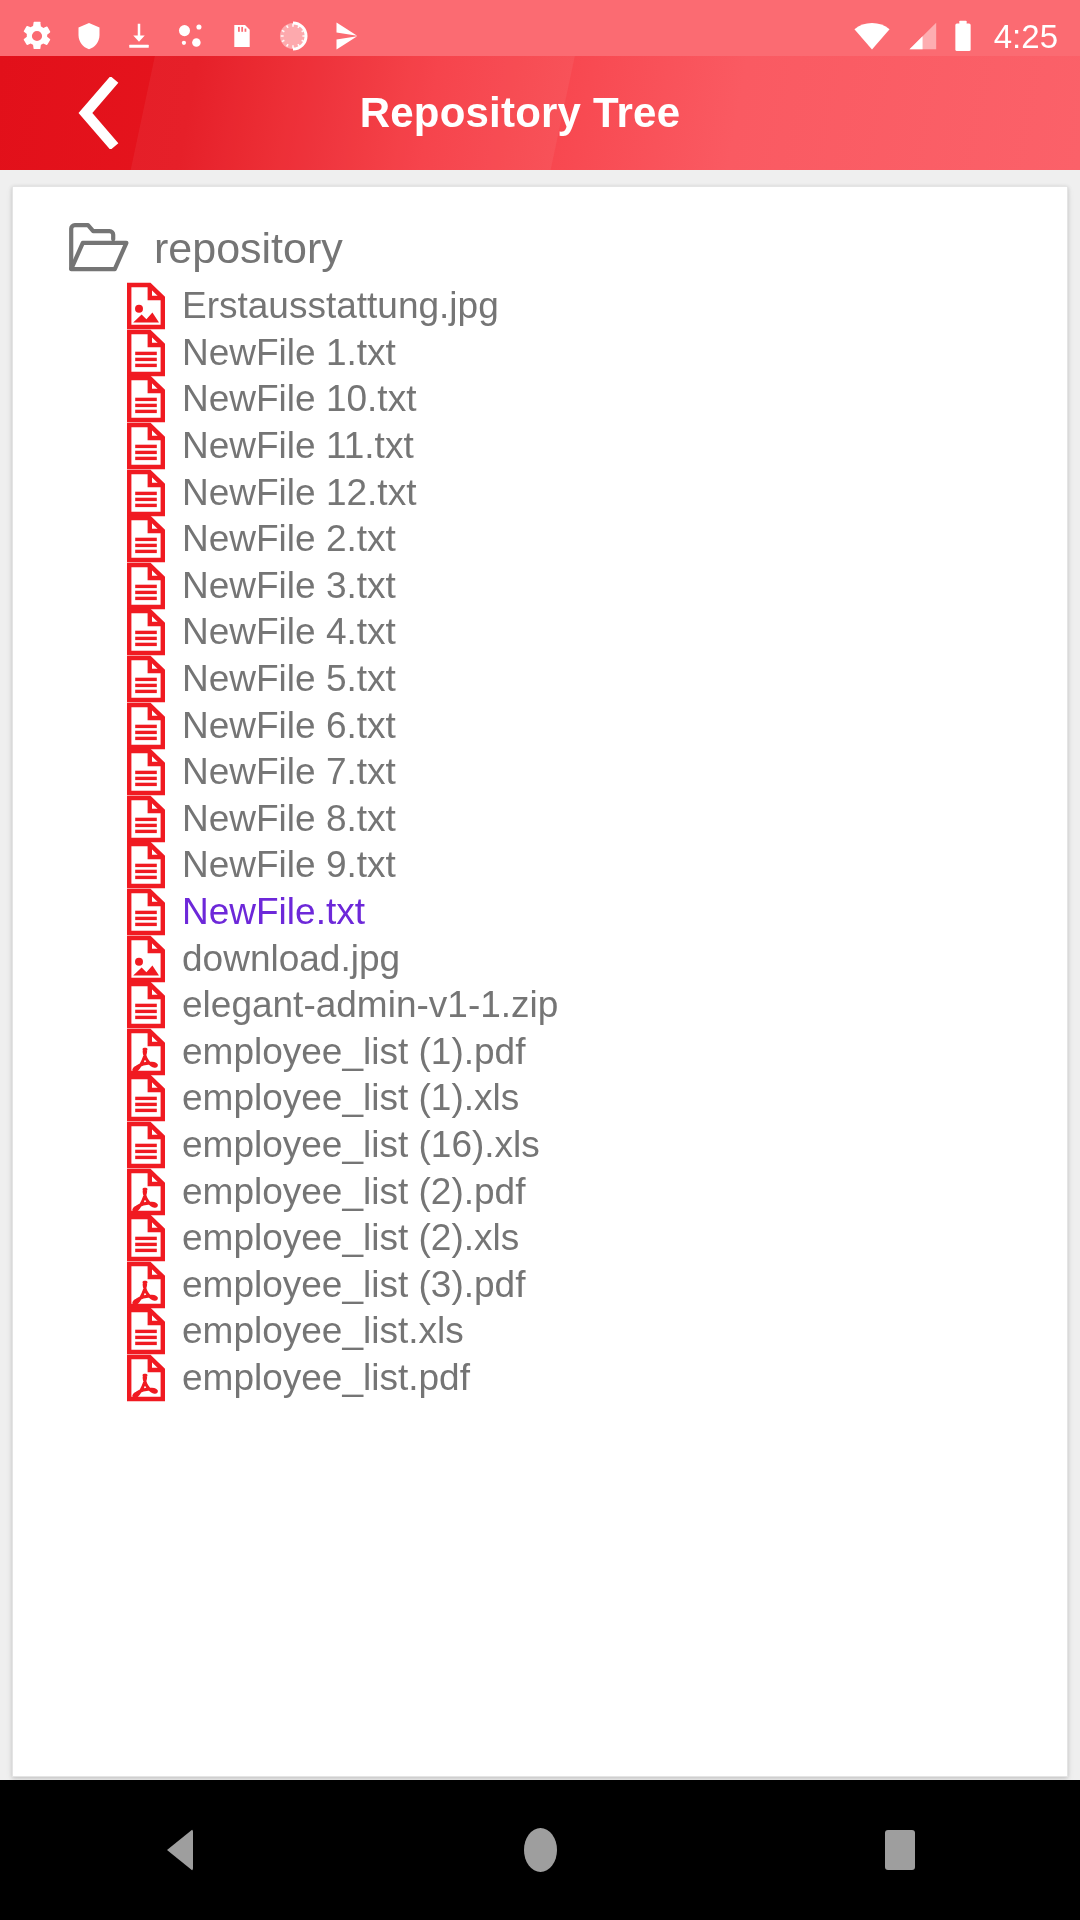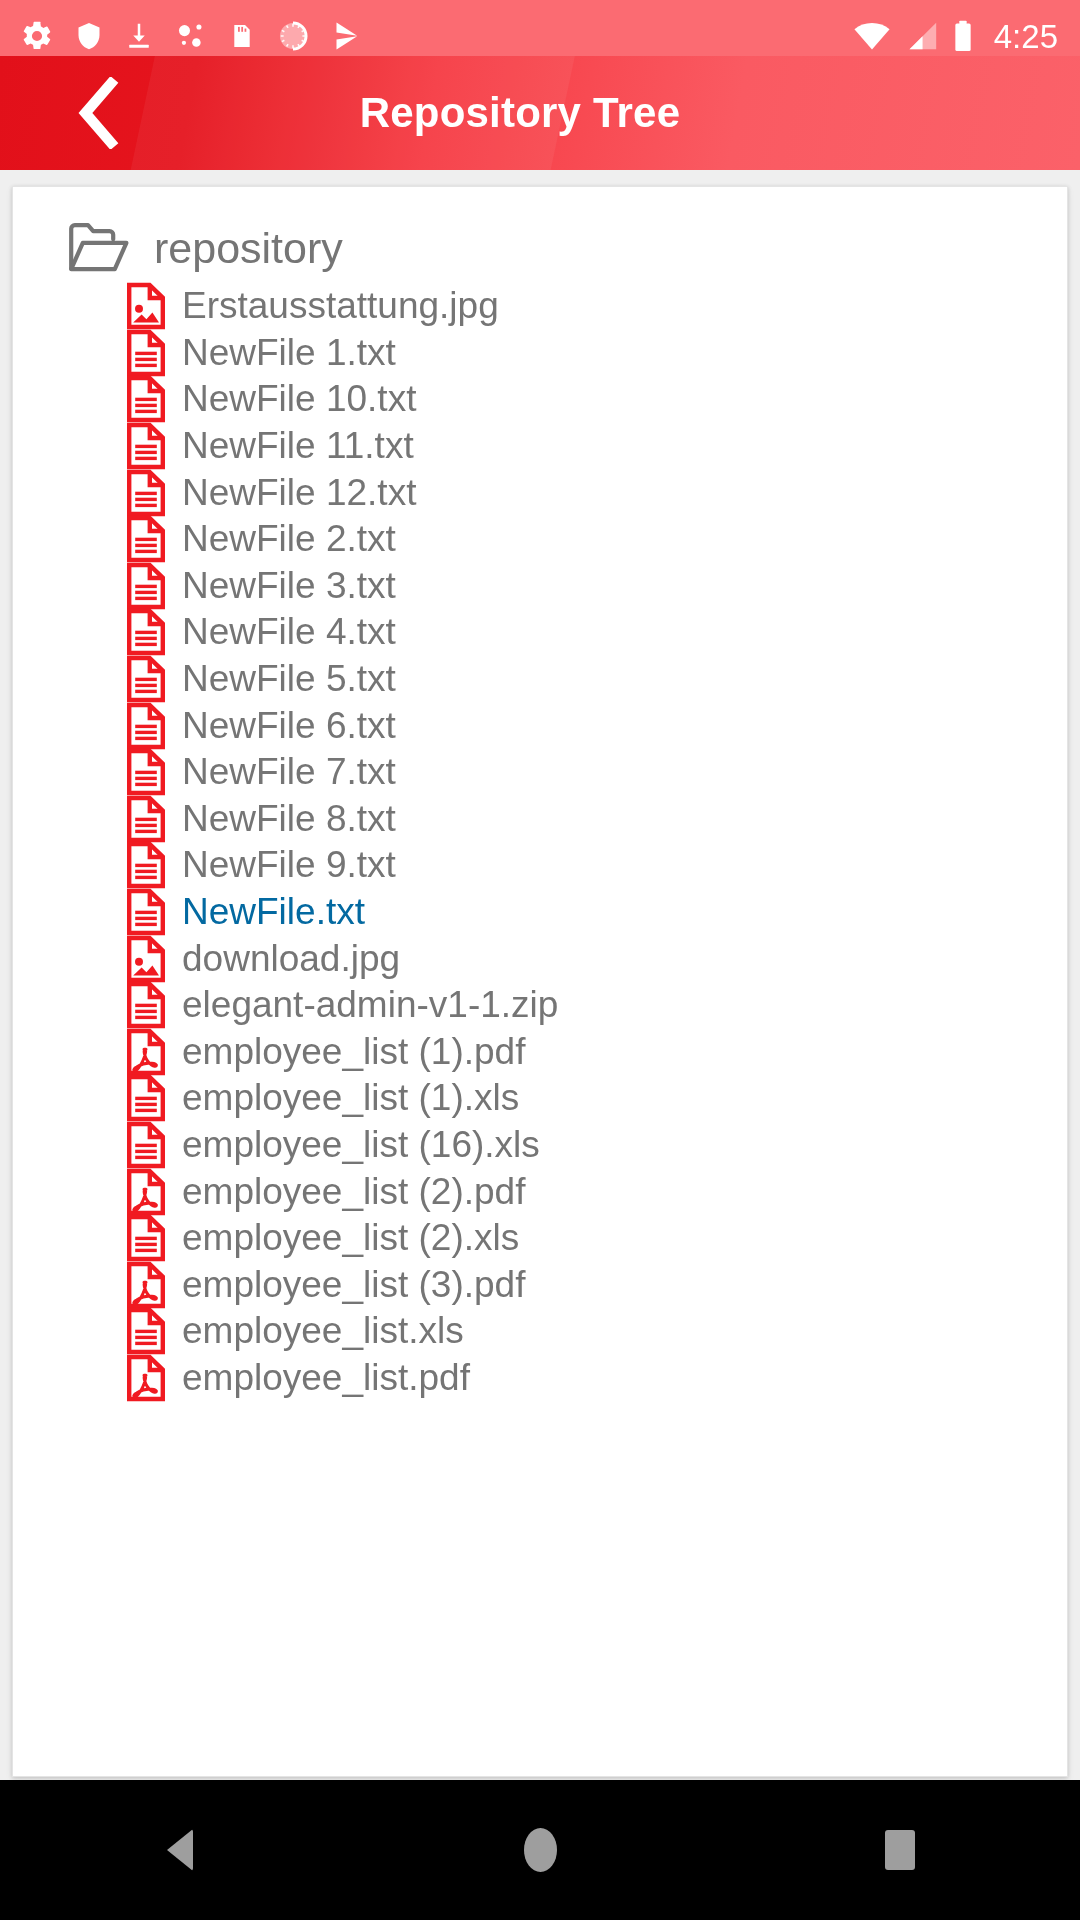--- a/index.html
+++ b/index.html
@@ -340,21 +340,21 @@
         <div class="node lvl2">
           <svg width="40" height="48" viewBox="0 0 20 24" class="ic">
             <path d="M1.6 1.5h10.2l6.6 6.4v14.6H1.6z" fill="none" stroke="#F01A21" stroke-width="2.2" stroke-linejoin="miter"></path>
             <path d="M11.9 1.6v6.4h6.3" fill="none" stroke="#F01A21" stroke-width="2.2" stroke-linejoin="miter"></path>
             <g stroke="#F01A21" stroke-width="1.7" stroke-linecap="butt">
               <path d="M4.6 12.2h10.8"></path>
               <path d="M4.6 15.2h10.8"></path>
               <path d="M4.6 18.2h10.8"></path>
             </g>
           </svg>
-          <span class="lbl" style="color: #0369a1;">NewFile.txt</span>
+          <span class="lbl" style="color: #6d28d9;">NewFile.txt</span>
         </div>
         <div class="node lvl2">
           <svg width="40" height="48" viewBox="0 0 20 24" class="ic">
             <path d="M1.6 1.5h10.2l6.6 6.4v14.6H1.6z" fill="none" stroke="#F01A21" stroke-width="2.2" stroke-linejoin="miter"></path>
             <path d="M11.9 1.6v6.4h6.3" fill="none" stroke="#F01A21" stroke-width="2.2" stroke-linejoin="miter"></path>
             <circle cx="6.5" cy="13.4" r="2.0" fill="#F01A21"></circle>
             <path d="M3.6 20.3l4.2-4.0 2.4 2.3 3.0-3.3 3.3 5.0z" fill="#F01A21"></path>
           </svg>
           <span class="lbl" style="color: rgb(117, 117, 117);">download.jpg</span>
         </div>

